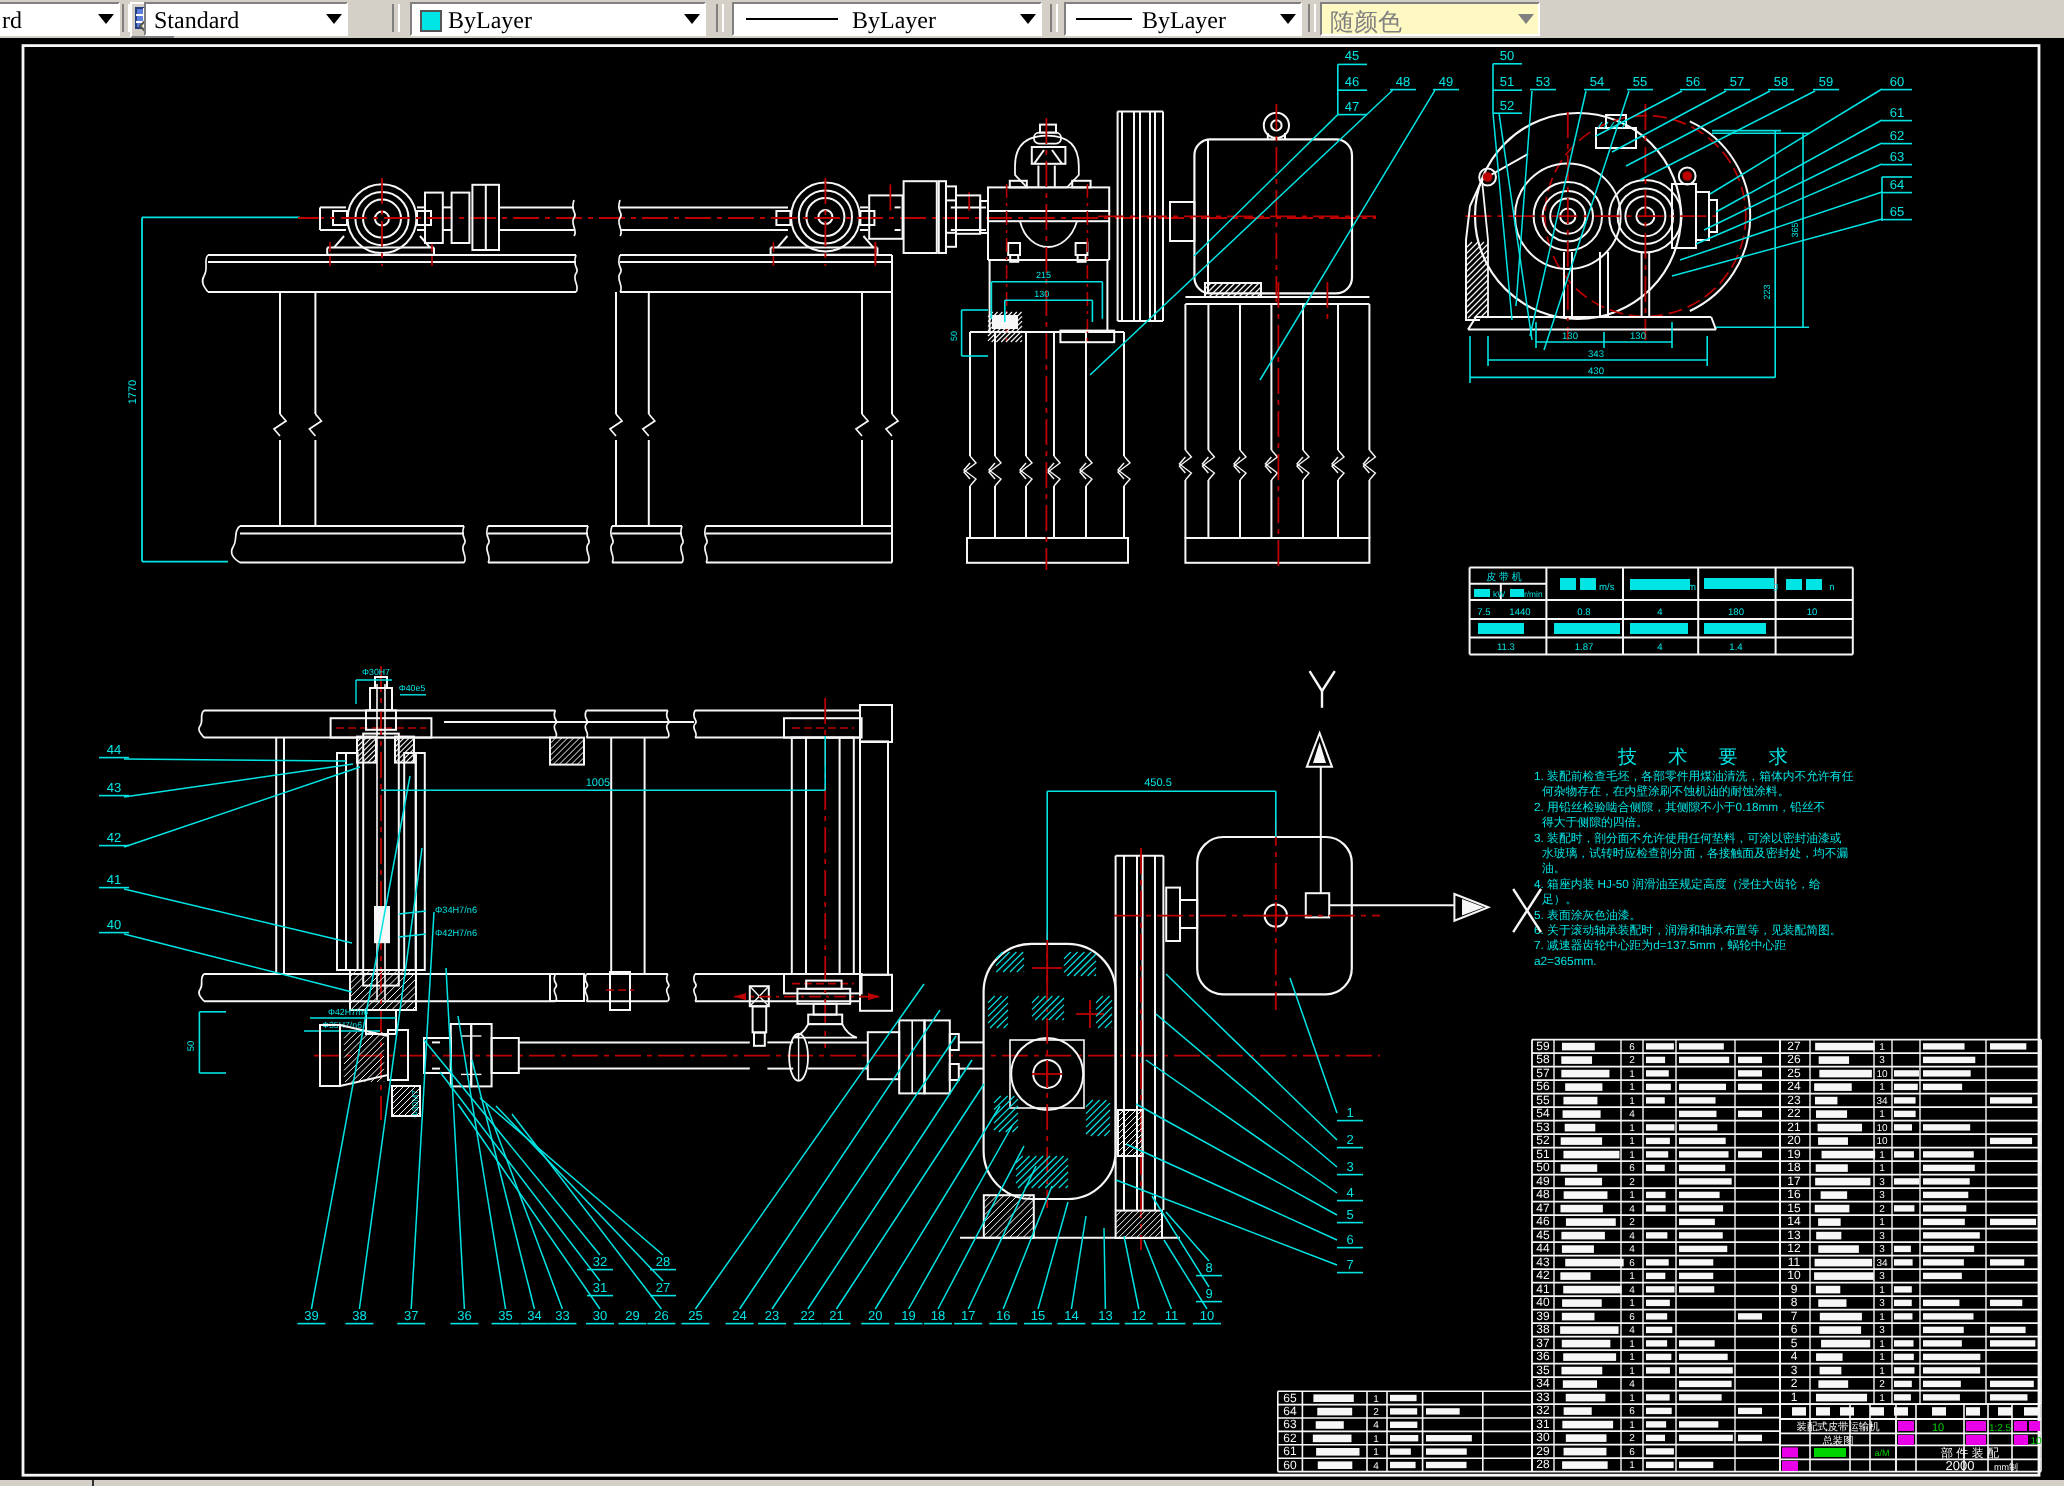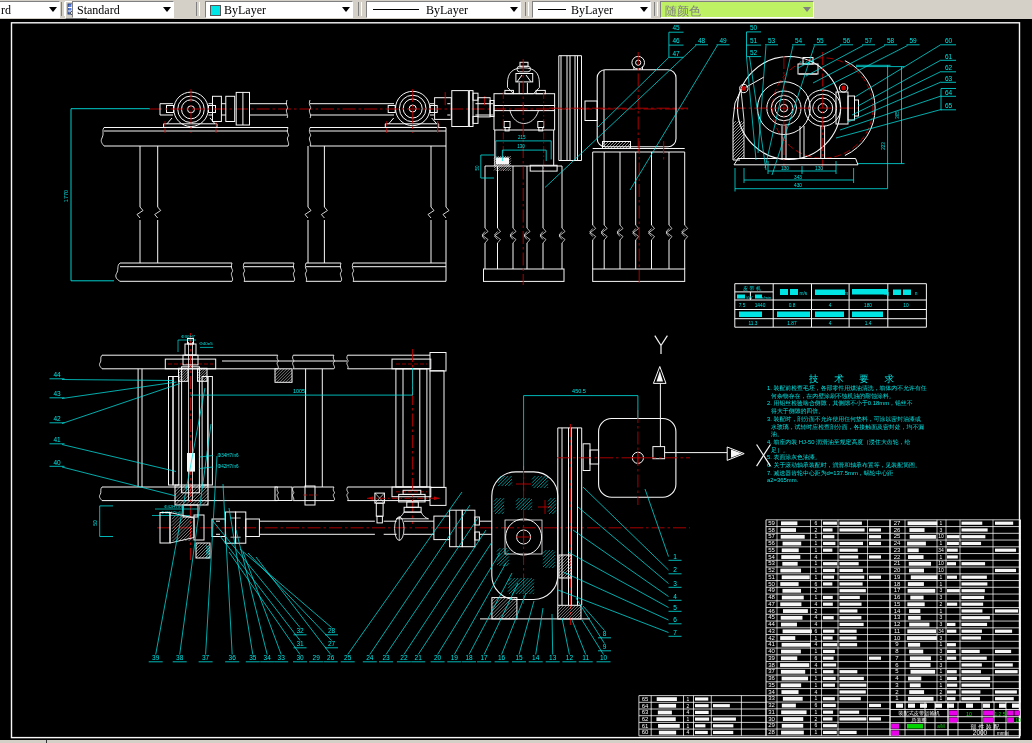--- a/index.html
+++ b/index.html
@@ -46,21 +46,21 @@
      <span style="position:absolute;left:6px;top:7px;width:46px;height:1px;background:#000;"></span>
         <span class="arr"></span>
       </div>
   <div class="sep" style="left:525px;"></div>
   <div class="combo" style="left:532px;width:117px;">
         <span class="txt" style="left:38px;">ByLayer</span>
      <span style="position:absolute;left:5px;top:7px;width:28px;height:1px;background:#000;"></span>
         <span class="arr"></span>
       </div>
   <div class="sep" style="left:654px;"></div>
-  <div class="combo" style="left:660px;width:108px;background:#bef264;padding-left:44px;">
+  <div class="combo" style="left:660px;width:108px;background:#fef9c3;">
         <span class="txt" style="color:#808080;">随颜色</span>
         <span class="arr arrg"></span>
       </div>
 </div>
 <div id="canvasbg"></div>
 <svg width="1032" height="743" viewBox="0 0 1032 743" style="position:absolute;top:0;left:0;">
 <rect x="11.5" y="22.8" width="1008" height="714.8" stroke="#f7f7f7" stroke-width="1.4" fill="none"></rect>
 <line x1="71" y1="108.7" x2="71" y2="280.8" stroke="#00e4e4" stroke-width="0.9"></line>
 <line x1="71" y1="108.7" x2="150" y2="108.7" stroke="#00e4e4" stroke-width="0.9"></line>
 <line x1="71" y1="280.8" x2="114" y2="280.8" stroke="#00e4e4" stroke-width="0.9"></line>

